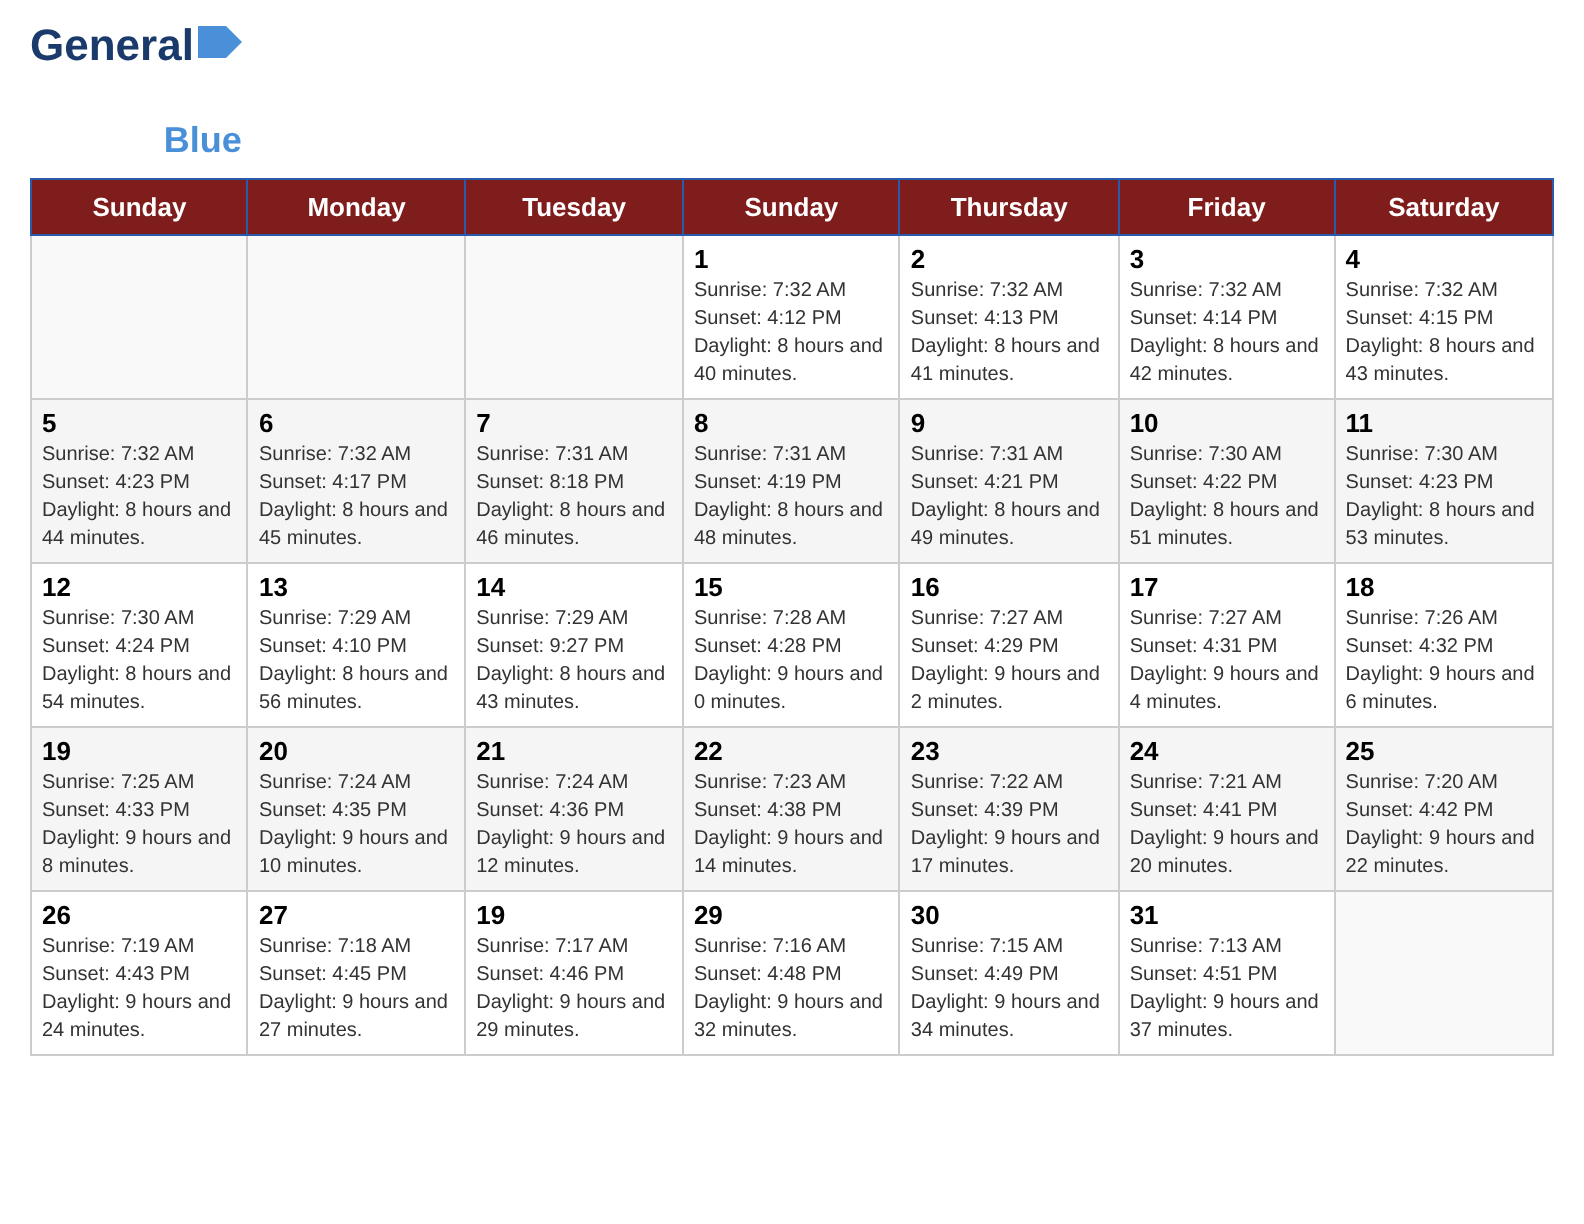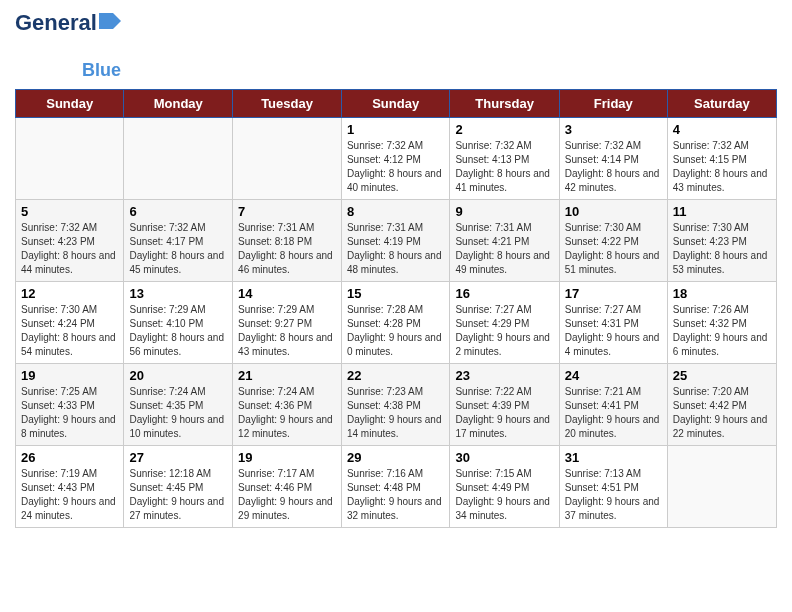--- a/index.html
+++ b/index.html
@@ -216,21 +216,21 @@
         </tr>
         <tr>
           <td>
             <span class="day-num">26</span>
             <div class="cell-text">Sunrise: 7:19 AM</div>
             <div class="cell-text">Sunset: 4:43 PM</div>
             <div class="cell-text">Daylight: 9 hours and 24 minutes.</div>
           </td>
           <td>
             <span class="day-num">27</span>
-            <div class="cell-text">Sunrise: 12:18 AM</div>
+            <div class="cell-text">Sunrise: 7:18 AM</div>
             <div class="cell-text">Sunset: 4:45 PM</div>
             <div class="cell-text">Daylight: 9 hours and 27 minutes.</div>
           </td>
           <td>
             <span class="day-num">19</span>
             <div class="cell-text">Sunrise: 7:17 AM</div>
             <div class="cell-text">Sunset: 4:46 PM</div>
             <div class="cell-text">Daylight: 9 hours and 29 minutes.</div>
           </td>
           <td>

